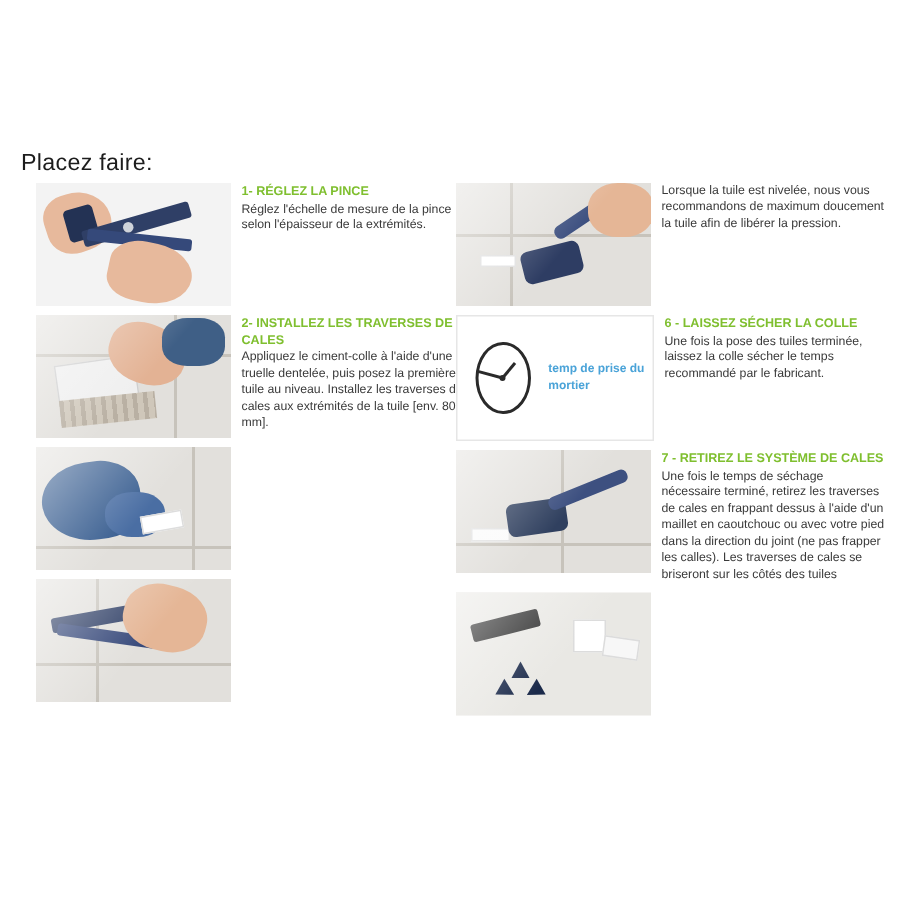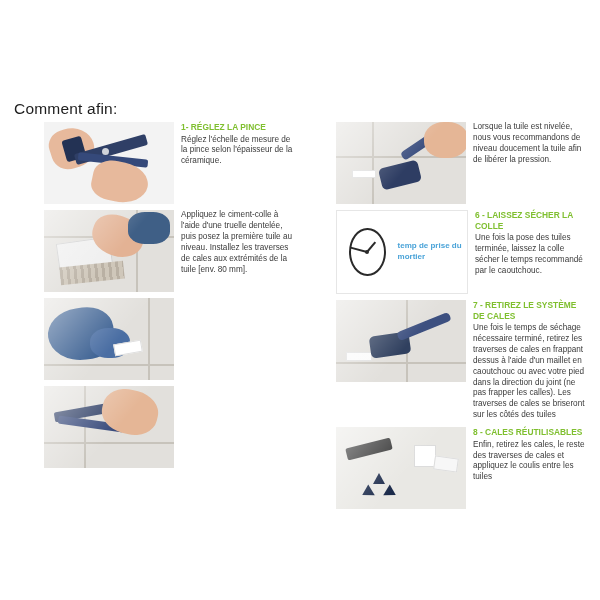--- a/index.html
+++ b/index.html
@@ -33,37 +33,36 @@
     position: absolute;
     left: 12px;
     top: 122px;
     width: 578px;
   }
   .col {
     position: absolute;
     top: 0;
     width: 286px;
   }
-  .col-left { left: 0; }
+  .col-left { left: 12px; }
   .col-right { left: 292px; }
 
   .row {
     position: relative;
     display: flex;
     align-items: flex-start;
     margin-bottom: 6px;
   }
   .thumb {
     width: 130px;
     flex: 0 0 130px;
     height: 82px;
     position: relative;
     overflow: hidden;
     background: #d8d8d8;
-    margin-left: 32px;
   }
   .txt {
     padding-left: 7px;
     padding-top: 0px;
   }
   .step-head {
     color: #7fbf2f;
     font-size: 8.4px;
     font-weight: bold;
     line-height: 1.25;
@@ -277,53 +276,54 @@
   }
   .p8 .recycle .r1 { left: 9px; top: 0; }
   .p8 .recycle .r2 { left: 0px; top: 14px; transform: rotate(120deg); }
   .p8 .recycle .r3 { left: 18px; top: 14px; transform: rotate(-120deg); }
 </style>
 </head>
 <body>
 
 <div class="page">
 
-  <div class="title">Comment afin:</div>
+  <div class="title">Placez faire:</div>
 
   <div class="grid">
 
     <div class="col col-left">
 
       <div class="row">
         <div class="thumb p1">
           <div class="hand-a"></div>
           <div class="plier-head"></div>
           <div class="plier-body"></div>
           <div class="plier-arm"></div>
           <div class="screw"></div>
           <div class="hand-b"></div>
         </div>
         <div class="txt">
           <div class="step-head">1- RÉGLEZ LA PINCE</div>
-          <div class="step-body">Réglez l'échelle de mesure de la pince selon l'épaisseur de la céramique.</div>
+          <div class="step-body">Réglez l'échelle de mesure de la pince selon l'épaisseur de la extrémités.</div>
         </div>
       </div>
 
       <div class="row">
         <div class="thumb p2">
           <div class="floor"></div>
           <div class="grout-h" style="top:26px"></div>
           <div class="grout-v" style="left:92px"></div>
           <div class="trowel"></div>
           <div class="trowel-notch"></div>
           <div class="hand"></div>
           <div class="glove"></div>
           <div class="tile-sheen"></div>
         </div>
         <div class="txt">
+          <div class="step-head">2- INSTALLEZ LES TRAVERSES DE CALES</div>
           <div class="step-body">Appliquez le ciment-colle à l'aide d'une truelle dentelée, puis posez la première tuile au niveau. Installez les traverses de cales aux extrémités de la tuile [env. 80 mm].</div>
         </div>
       </div>
 
       <div class="row">
         <div class="thumb p3">
           <div class="floor"></div>
           <div class="grout-h" style="top:66px"></div>
           <div class="grout-v" style="left:104px"></div>
           <div class="glove"></div>
@@ -358,38 +358,38 @@
           <div class="floor"></div>
           <div class="grout-h" style="top:34px"></div>
           <div class="grout-v" style="left:36px"></div>
           <div class="cross"></div>
           <div class="mallet-head"></div>
           <div class="mallet-handle"></div>
           <div class="hand"></div>
           <div class="tile-sheen"></div>
         </div>
         <div class="txt">
-          <div class="step-body">Lorsque la tuile est nivelée, nous vous recommandons de niveau doucement la tuile afin de libérer la pression.</div>
+          <div class="step-body">Lorsque la tuile est nivelée, nous vous recommandons de maximum doucement la tuile afin de libérer la pression.</div>
         </div>
       </div>
 
       <div class="row">
         <div class="thumb p6">
           <div class="clockwrap">
             <div class="clock">
               <div class="m"></div>
               <div class="h"></div>
               <div class="dot"></div>
             </div>
             <div class="clock-label">temp de prise du mortier</div>
           </div>
         </div>
         <div class="txt">
           <div class="step-head">6 - LAISSEZ SÉCHER LA COLLE</div>
-          <div class="step-body">Une fois la pose des tuiles terminée, laissez la colle sécher le temps recommandé par le caoutchouc.</div>
+          <div class="step-body">Une fois la pose des tuiles terminée, laissez la colle sécher le temps recommandé par le fabricant.</div>
         </div>
       </div>
 
       <div class="row">
         <div class="thumb p7">
           <div class="floor"></div>
           <div class="grout-h" style="top:62px"></div>
           <div class="grout-v" style="left:70px"></div>
           <div class="spacer"></div>
           <div class="mallet-head"></div>
@@ -407,22 +407,18 @@
           <div class="wedge-dark"></div>
           <div class="wedge-w1"></div>
           <div class="wedge-w2"></div>
           <div class="recycle">
             <span class="r1"></span>
             <span class="r2"></span>
             <span class="r3"></span>
           </div>
           <div class="tile-sheen"></div>
         </div>
-        <div class="txt">
-          <div class="step-head">8 - CALES RÉUTILISABLES</div>
-          <div class="step-body">Enfin, retirez les cales, le reste des traverses de cales et appliquez le coulis entre les tuiles</div>
-        </div>
       </div>
 
     </div>
 
   </div>
 </div>
 
 </body></html>

